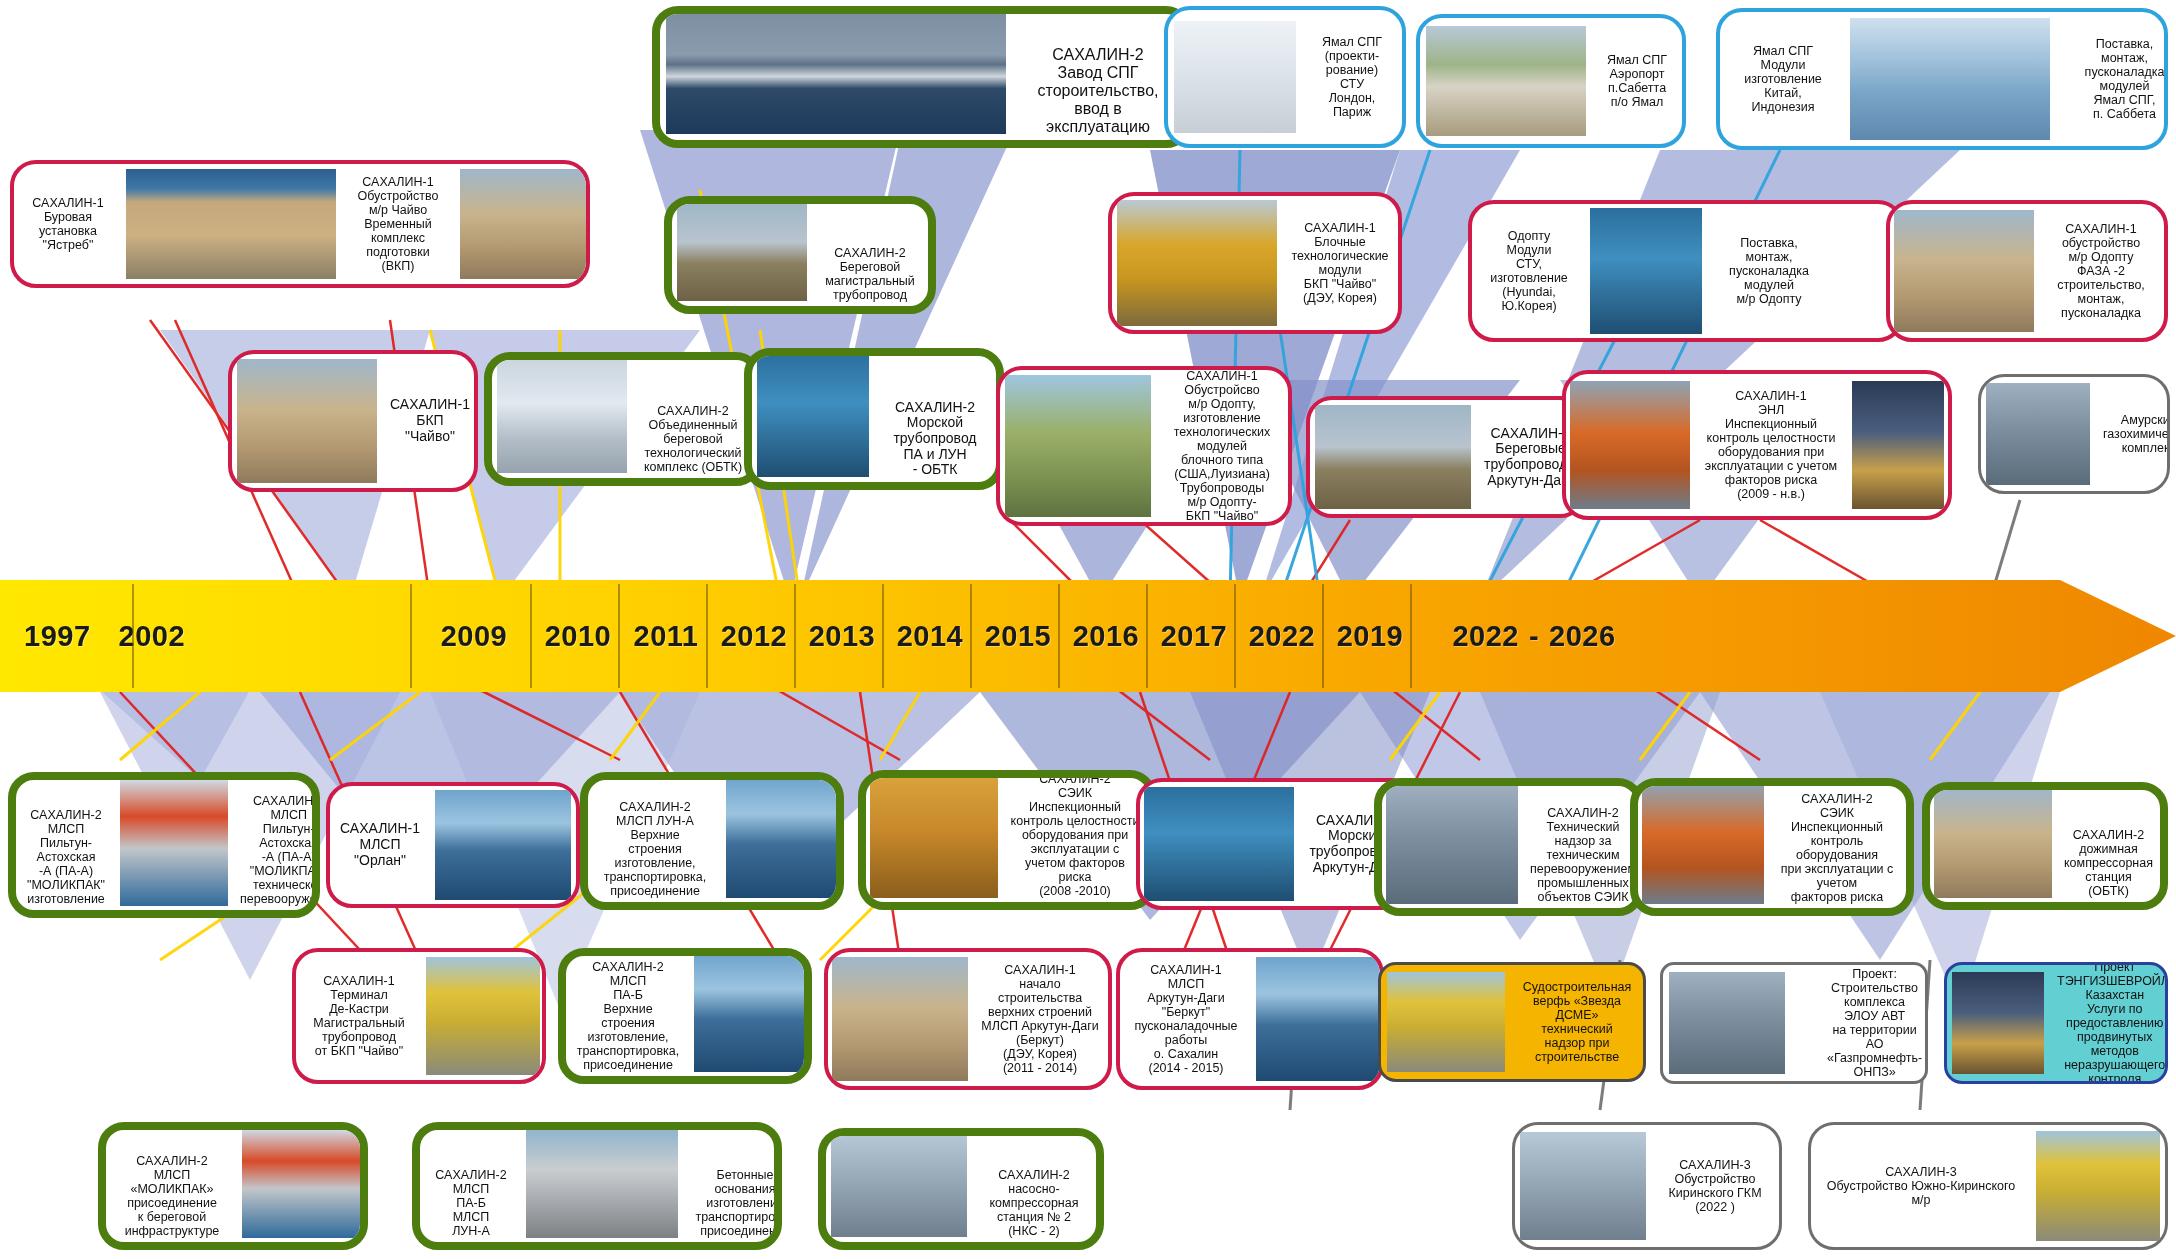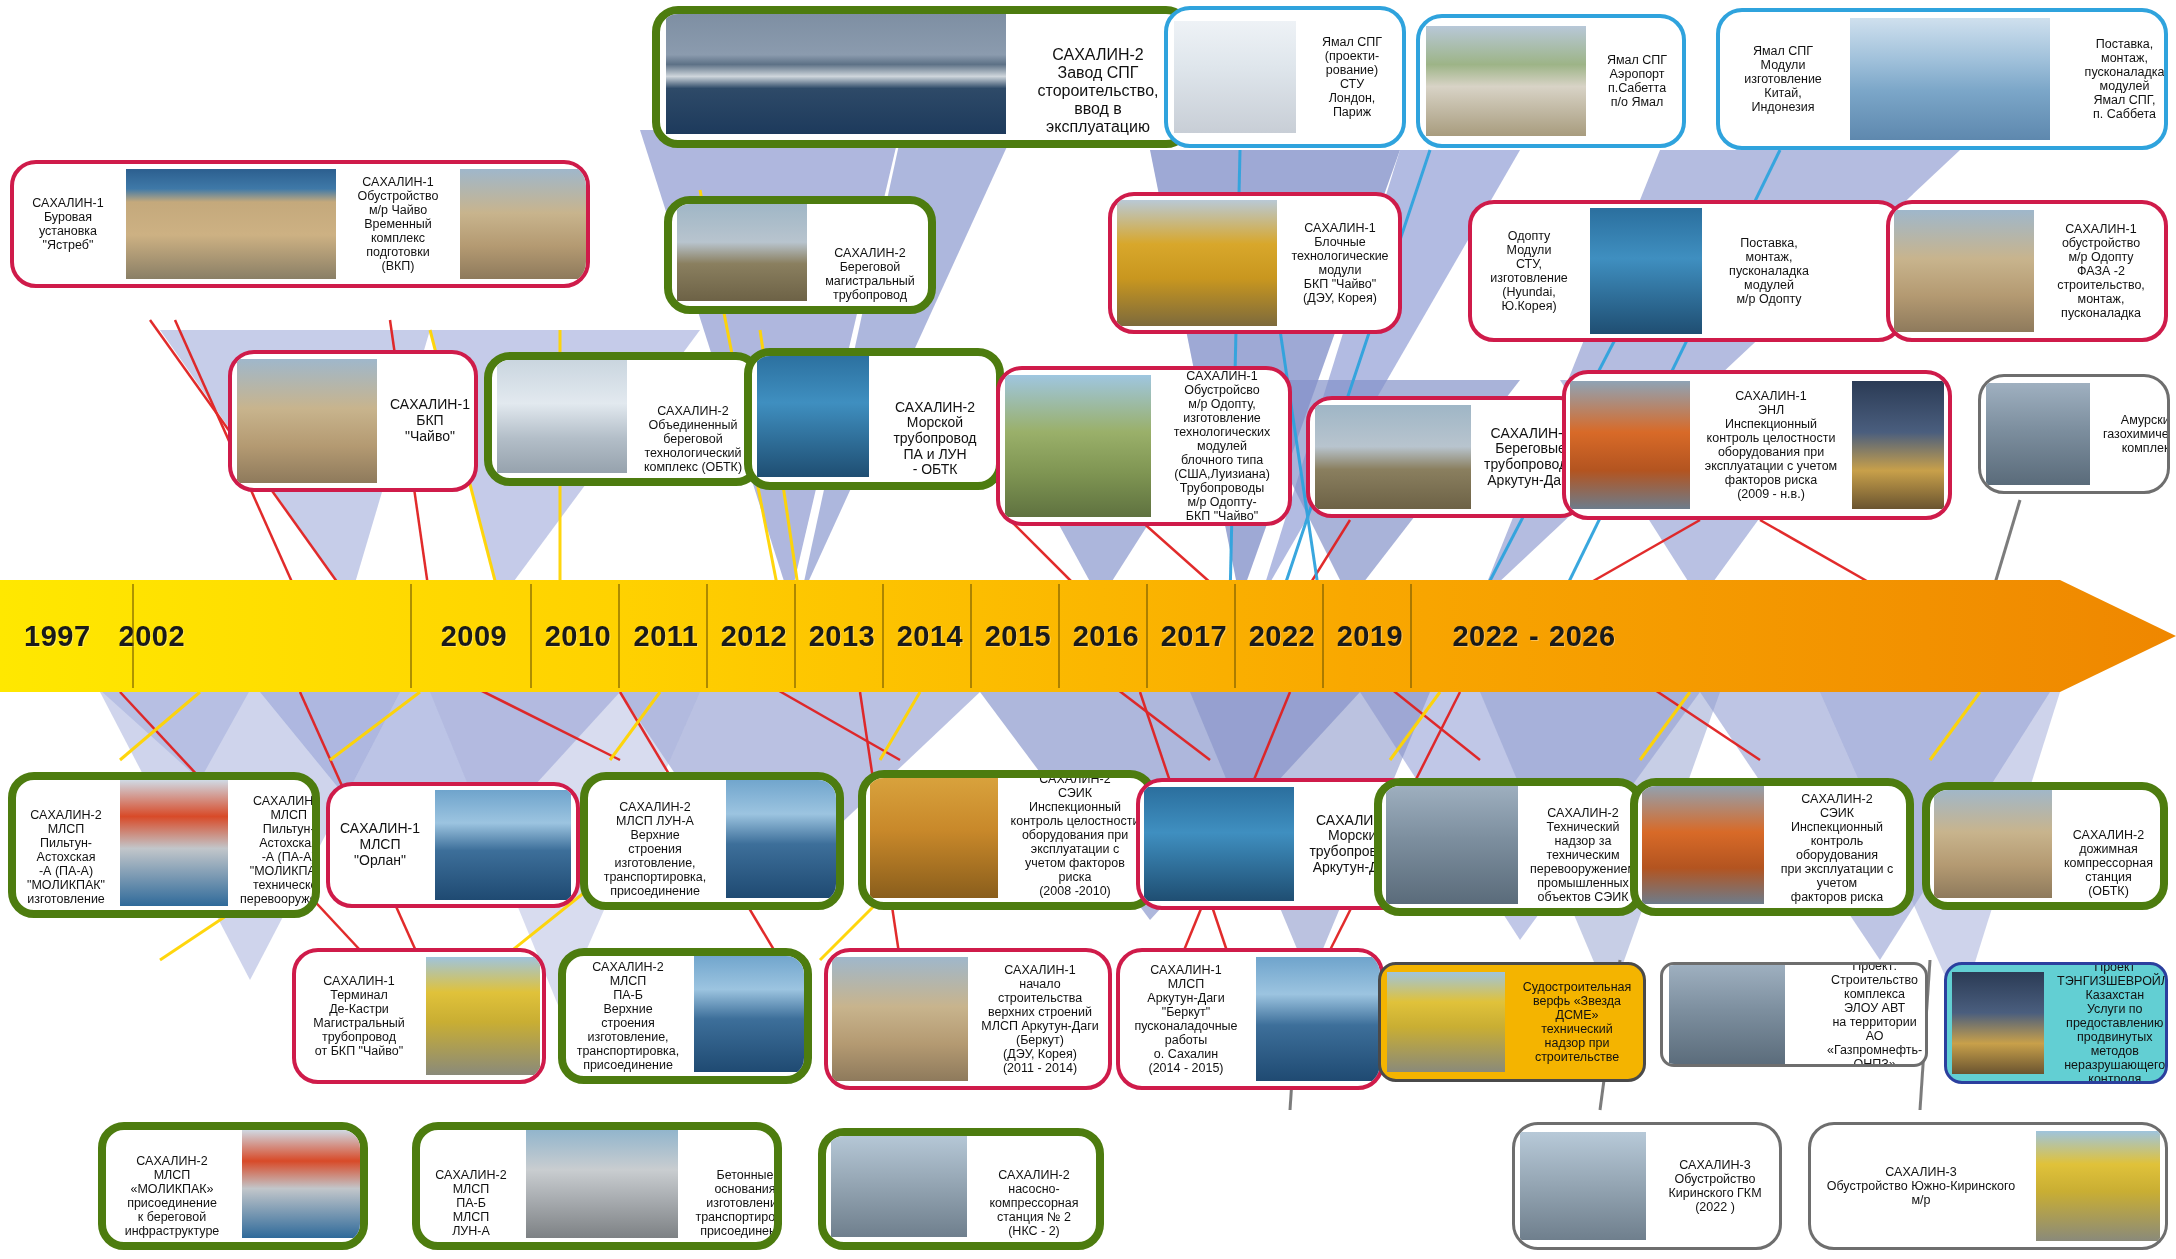--- a/index.html
+++ b/index.html
@@ -389,21 +389,21 @@
   <div class="box r-red" style="left:1116px;top:948px;width:268px;height:142px;">
     <div class="txt xs" style="flex:0 0 116px;">САХАЛИН-1<br>МЛСП<br>Аркутун-Даги<br>"Беркут"<br>пусконаладочные<br>работы<br>о. Сахалин<br>(2014 - 2015)</div>
     <div class="ph p-plat" style="width:124px;height:124px;margin:4px;"></div>
   </div>
 
   <div class="box fill-yellow" style="left:1378px;top:962px;width:268px;height:120px;">
     <div class="ph p-crane" style="width:118px;height:100px;margin:6px;"></div>
     <div class="txt xs">Судостроительная<br>верфь «Звезда<br>ДСМЕ»<br>технический<br>надзор при<br>строительстве</div>
   </div>
 
-  <div class="box r-gray sq" style="left:1660px;top:962px;width:268px;height:105px;gap:28px;">
+  <div class="box r-gray sq" style="left:1660px;top:962px;width:268px;height:122px;gap:28px;">
     <div class="ph p-ind" style="width:116px;height:102px;margin:6px;"></div>
     <div class="txt xs">Проект:<br>Строительство<br>комплекса<br>ЭЛОУ АВТ<br>на территории АО<br>«Газпромнефть-<br>ОНПЗ»</div>
   </div>
 
   <div class="box fill-teal" style="left:1944px;top:962px;width:224px;height:122px;">
     <div class="ph p-night" style="width:92px;height:102px;margin:5px;"></div>
     <div class="txt xs">Проект<br>ТЭНГИЗШЕВРОЙЛ,<br>Казахстан<br>Услуги по<br>предоставлению<br>продвинутых<br>методов<br>неразрушающего<br>контроля</div>
   </div>
 
   <div class="box r-yellow" style="left:98px;top:1122px;width:270px;height:128px;">

